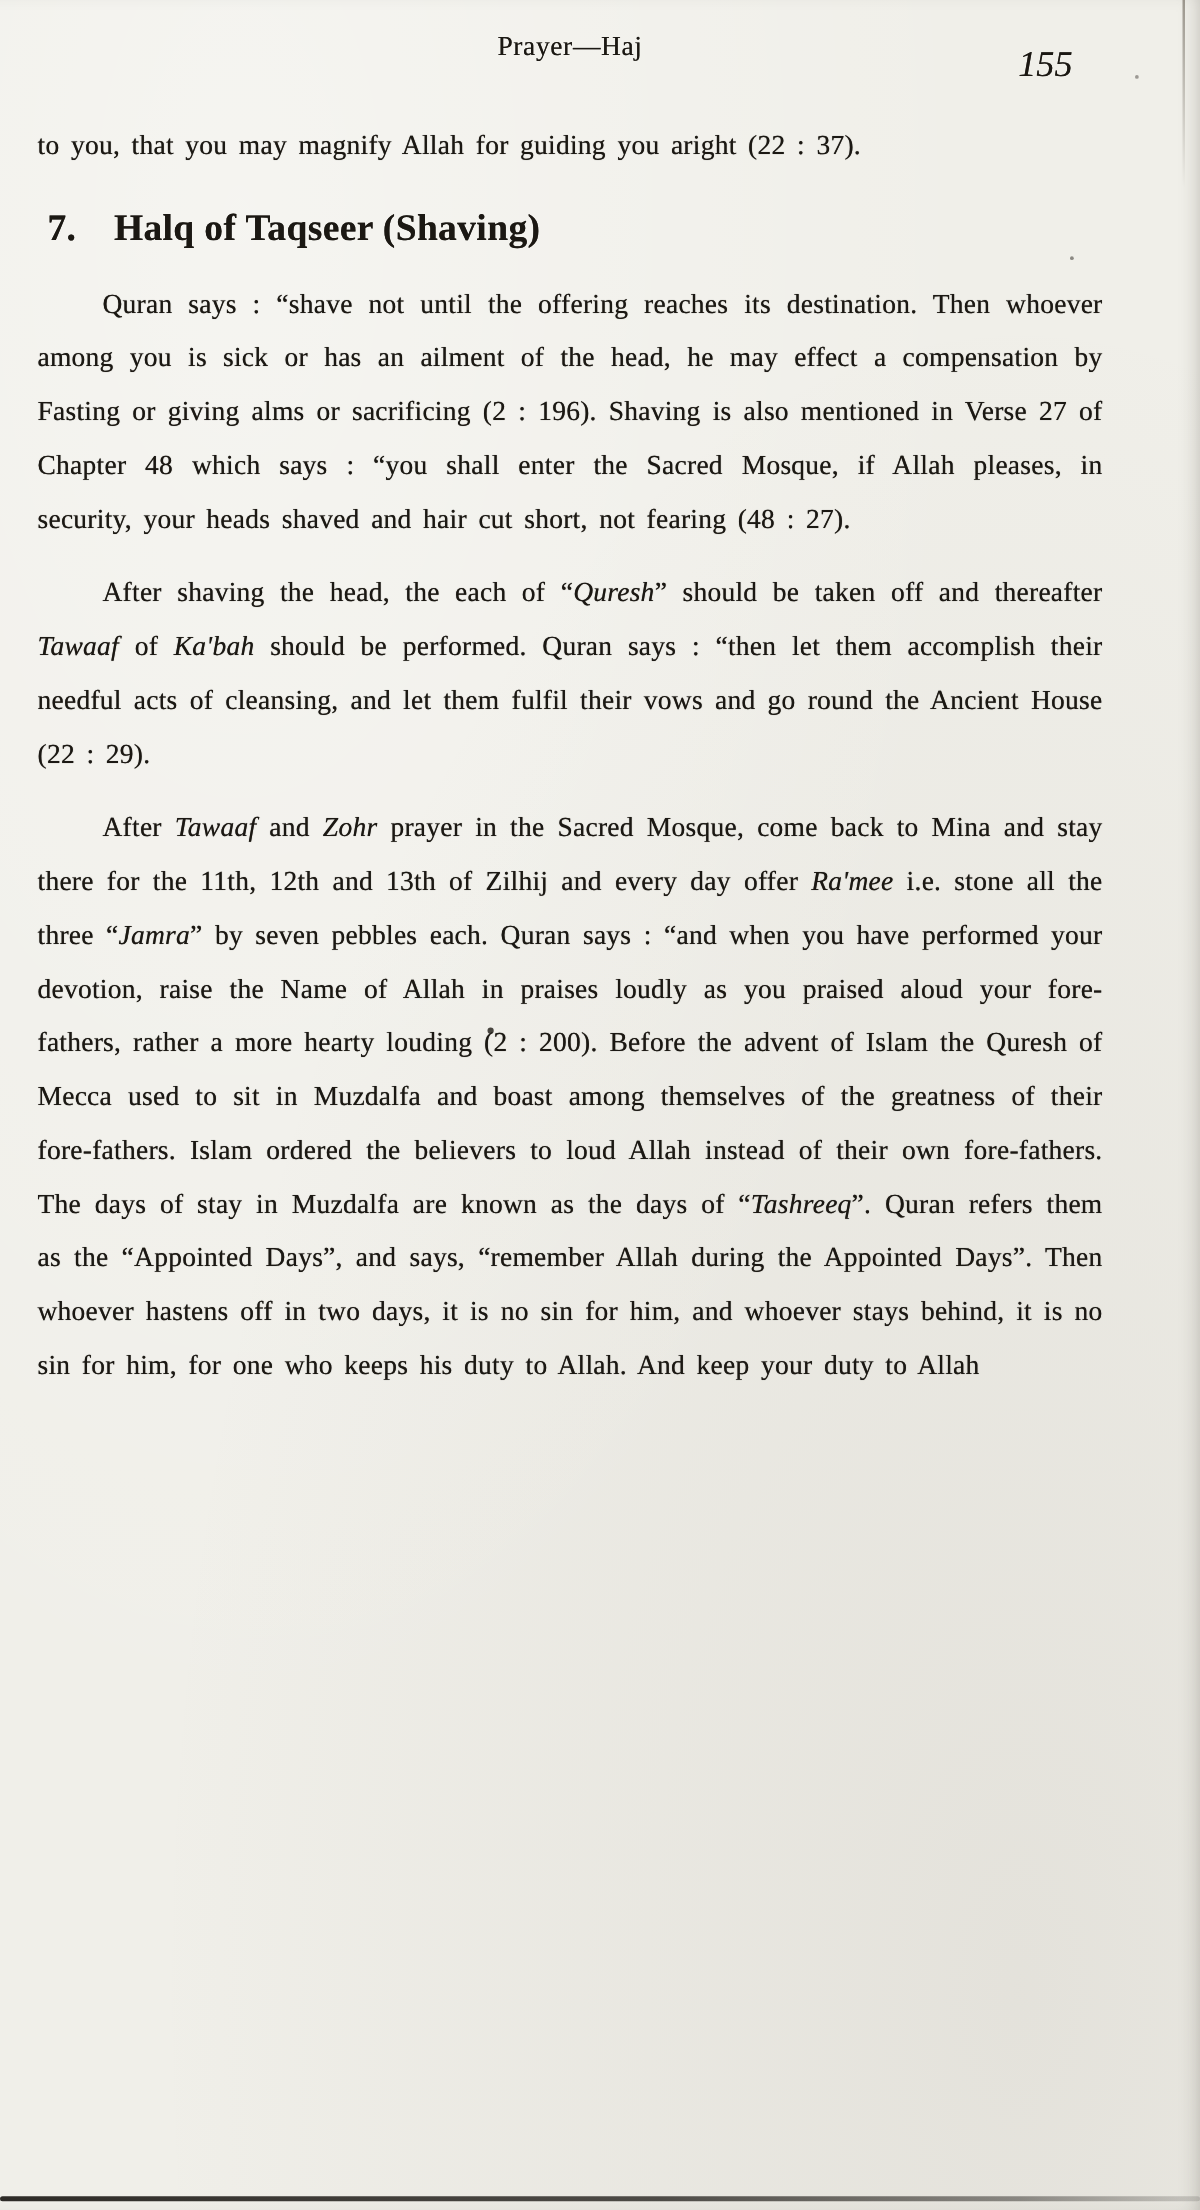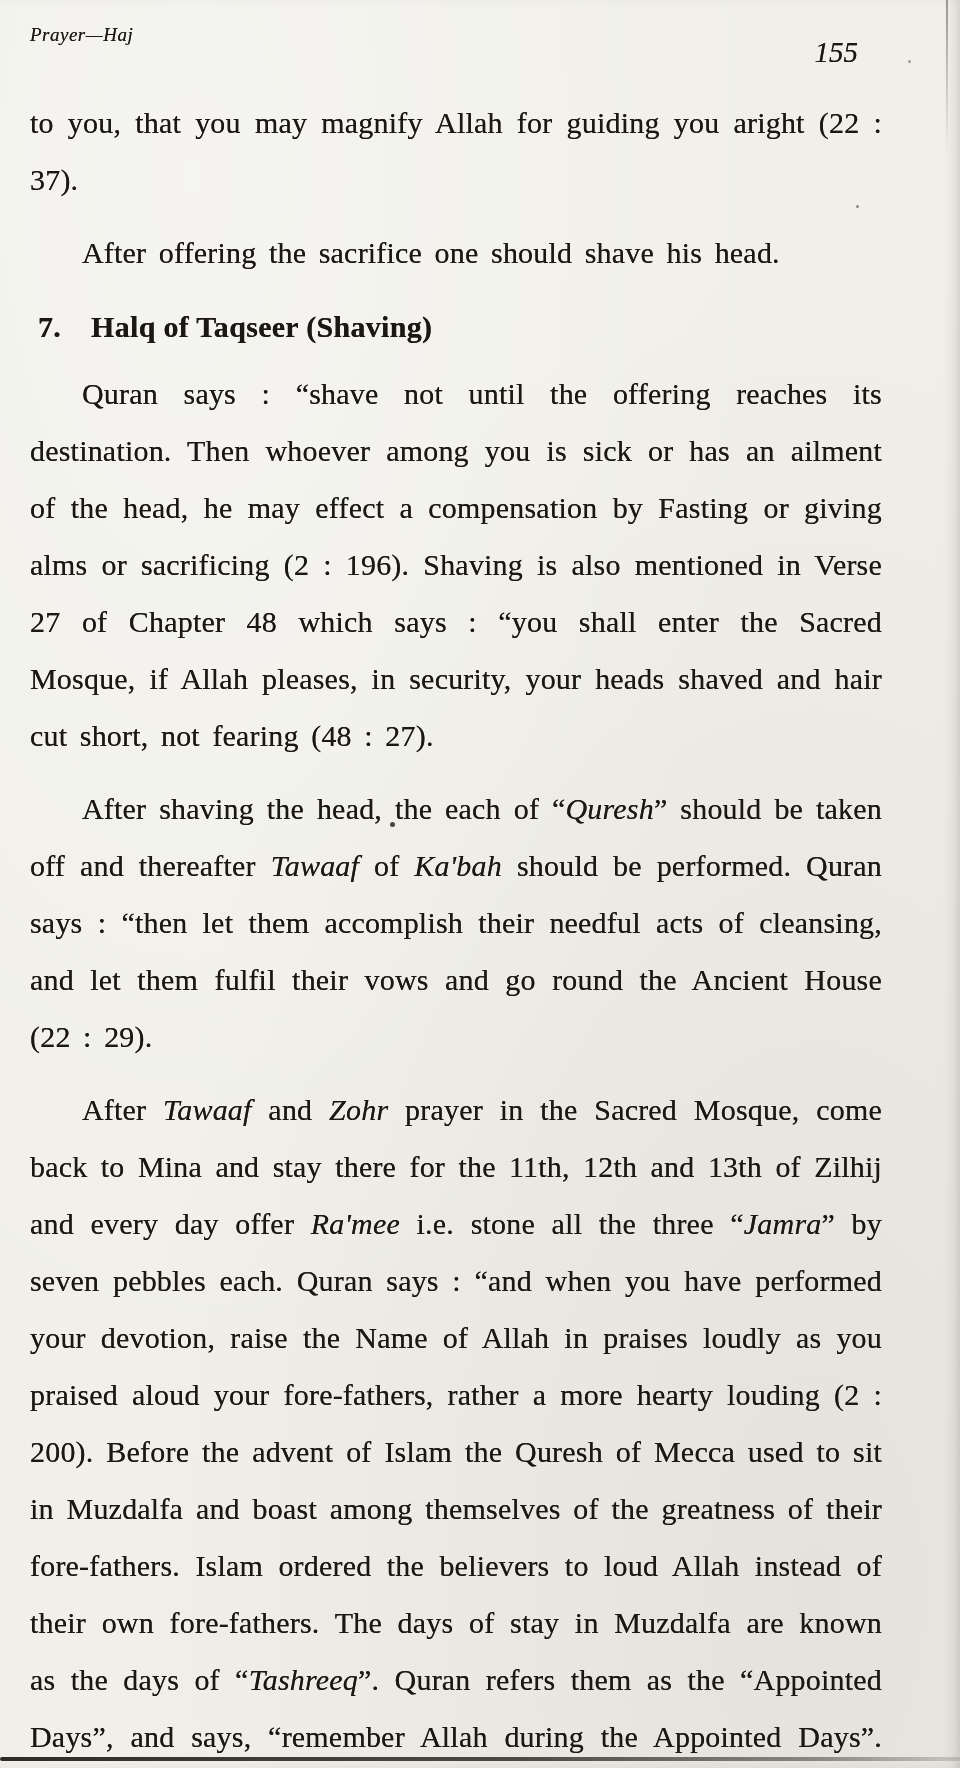--- a/index.html
+++ b/index.html
@@ -26,36 +26,36 @@
     box-shadow:inset -10px 0 18px -12px rgba(60,55,45,0.35);
   }
   .page-header{
     position:relative;
     height:46px;
     margin-bottom:24px;
   }
   .running-title{
     position:absolute;
     left:0;right:0;
-    font-style:italic;
-    font-size:19px;
+    text-align:center;
+    font-size:22px;
     letter-spacing:0.5px;
     text-shadow:0 0 0.5px rgba(20,16,10,0.75);
   }
   .page-number{
     position:absolute;
     right:24px;top:12px;
     font-style:italic;
     font-size:29px;
     text-shadow:0 0 0.5px rgba(20,16,10,0.75);
   }
   .page-content p{
     margin:16px 0 15px 0;
-    font-size:30px;
-    line-height:57px;
+    font-size:22px;
+    line-height:43px;
     text-align:justify;
     word-spacing:0.16em;
     letter-spacing:0.2px;
     text-shadow:0 0 0.55px rgba(20,16,10,0.8);
   }
   .page-content p.indent{text-indent:52px;}
   .page-content h2{
     margin:24px 0 17px 0;
     padding-left:8px;
     font-size:30px;
@@ -96,21 +96,20 @@
 <body>
 
 <div class="page">
   <div class="page-header">
     <div class="running-title">Prayer—Haj</div>
     <div class="page-number">155</div>
   </div>
 
   <div class="page-content">
       <p class=""><span>to you, that you may magnify Allah for guiding you aright (22 : 37).</span></p>
-      <p class="indent"><span>After offering the sacrifice one should shave his head.</span></p>
       <h2><span class="hnum">7.</span><span>Halq of Taqseer (Shaving)</span></h2>
       <p class="indent"><span>Quran says : “shave not until the offering reaches its destination.  Then whoever among you is sick or has an ailment of the head, he may effect a compensation by Fasting or giving alms or sacrificing (2 : 196).  Shaving is also mentioned in Verse 27 of Chapter 48 which says : “you shall enter the Sacred Mosque, if Allah pleases, in security, your heads shaved and hair cut short, not fearing (48 : 27).</span></p>
       <p class="indent"><span>After shaving the head, the each of “</span><i>Quresh</i><span>” should be taken off and thereafter </span><i>Tawaaf</i><span> of </span><i>Ka'bah</i><span> should be performed.  Quran says : “then let them accomplish their needful acts of cleansing, and let them fulfil their vows and go round the Ancient House (22 : 29).</span></p>
       <p class="indent"><span>After </span><i>Tawaaf</i><span> and </span><i>Zohr</i><span> prayer in the Sacred Mosque, come back to Mina and stay there for the 11th, 12th and 13th of Zilhij and every day offer </span><i>Ra'mee</i><span> i.e. stone all the three “</span><i>Jamra</i><span>” by seven pebbles each.  Quran says : “and when you have performed your devotion, raise the Name of Allah in praises loudly as you praised aloud your fore-fathers, rather a more hearty louding (2 : 200). Before the advent of Islam the Quresh of Mecca used to sit in Muzdalfa and boast among themselves of the greatness of their fore-fathers.  Islam ordered the believers to loud Allah instead of their own fore-fathers.  The days of stay in Muzdalfa are known as the days of “</span><i>Tashreeq</i><span>”. Quran refers them as the “Appointed Days”, and says, “remember Allah during the Appointed Days”.  Then whoever hastens off in two days, it is no sin for him, and whoever stays behind, it is no sin for him, for one who keeps his duty to Allah.  And keep your duty to Allah</span></p>
     </div>
 
   <span class="scan-speck speck-1"></span>
   <span class="scan-speck speck-2"></span>
   <span class="scan-speck speck-3"></span>
   <div class="scan-edge-right"></div>

